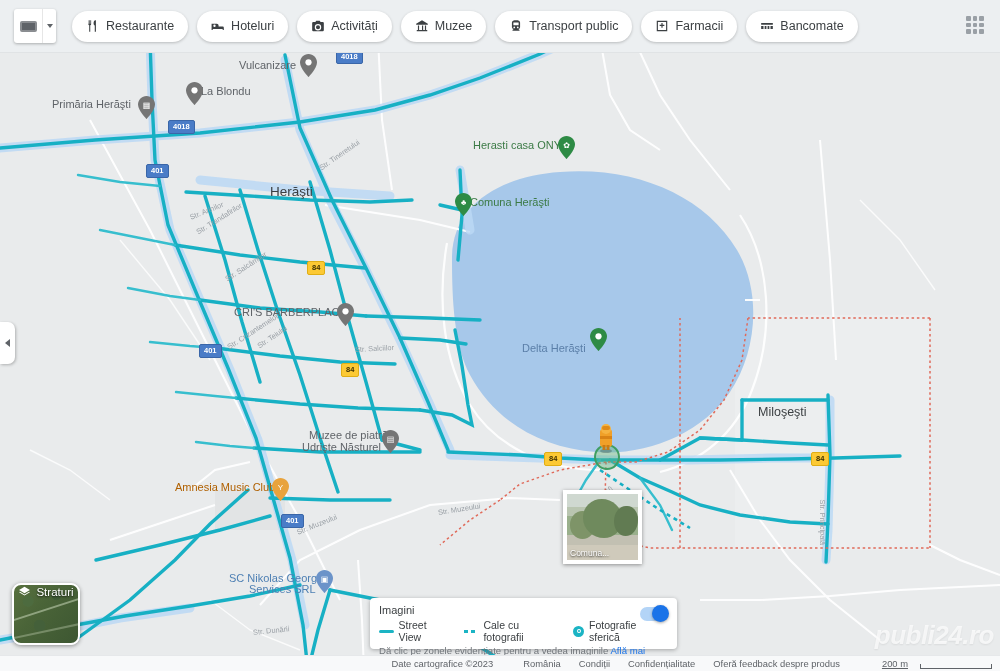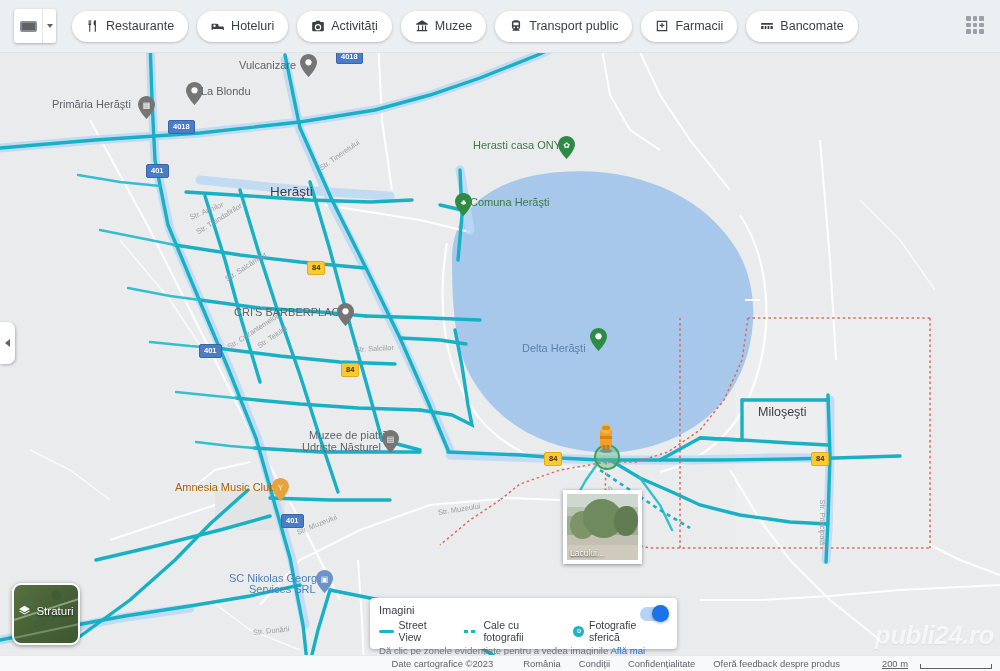--- a/index.html
+++ b/index.html
@@ -88,21 +88,21 @@
     position: absolute; left: 12px; bottom: 26px;
     width: 68px; height: 62px;
     border-radius: 9px;
     background:
       radial-gradient(circle at 22% 28%, #4d6b3f 0 8%, transparent 9%),
       radial-gradient(circle at 66% 18%, #3f5c36 0 7%, transparent 8%),
       radial-gradient(circle at 40% 70%, #44603a 0 10%, transparent 11%),
       linear-gradient(128deg,#58713f 0%,#4a6438 40%,#3d5732 100%);
     box-shadow: 0 1px 4px rgba(0,0,0,.4);
     border: 2px solid #fff;
-    display: flex; align-items: center; justify-content: center;
+    display: flex; align-items: flex-start; justify-content: center;
     padding-bottom: 7px;
     z-index: 35; cursor: pointer;
     overflow: hidden;
   }
   #layers-btn::before {
     content:""; position:absolute; left:-8px; top:22px; width:90px; height:2px;
     background: rgba(200,215,185,.55); transform: rotate(-18deg);
   }
   #layers-btn::after {
     content:""; position:absolute; left:-10px; top:44px; width:95px; height:1.5px;
@@ -464,21 +464,21 @@
       </svg>
     </div>
 
     <div id="photo-thumb">
       <div class="thumb-img">
         <div class="sky"></div>
         <div class="tree-b"></div>
         <div class="tree-a"></div>
         <div class="tree-c"></div>
         <div class="road"></div>
-        <div class="thumb-loading">Lacului...</div>
+        <div class="thumb-loading">Comuna...</div>
       </div>
     </div>
   </div>
 
   <div id="toolbar">
 
     <div class="maptype-ctl">
       <div class="maptype-main">
         <div class="maptype-thumb"></div>
       </div>

